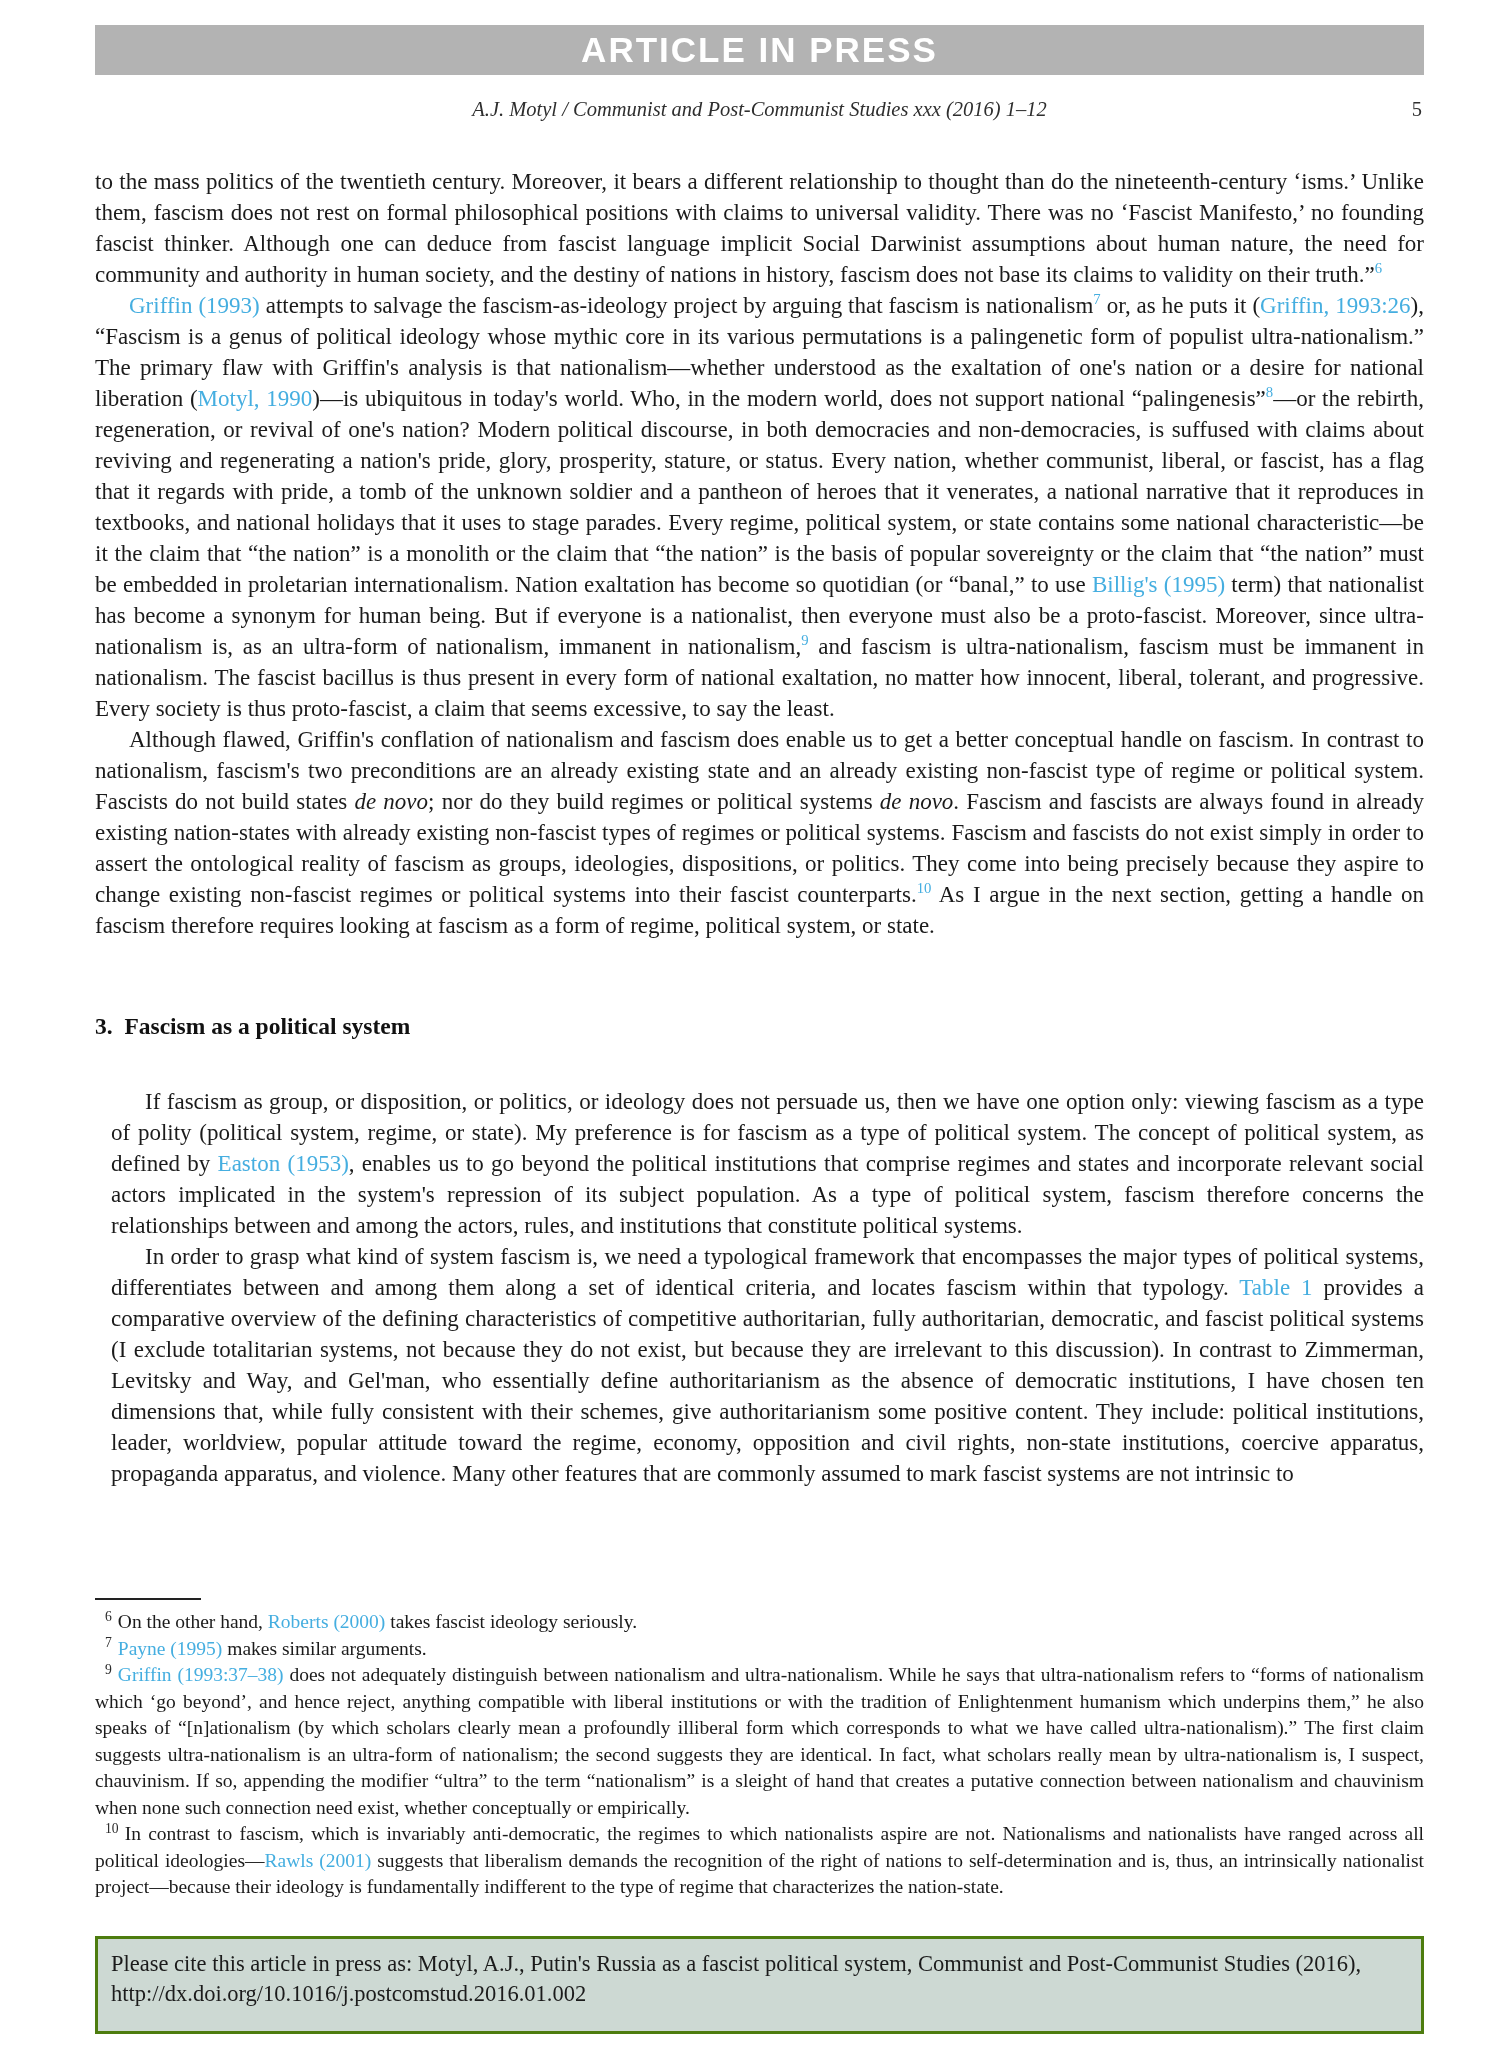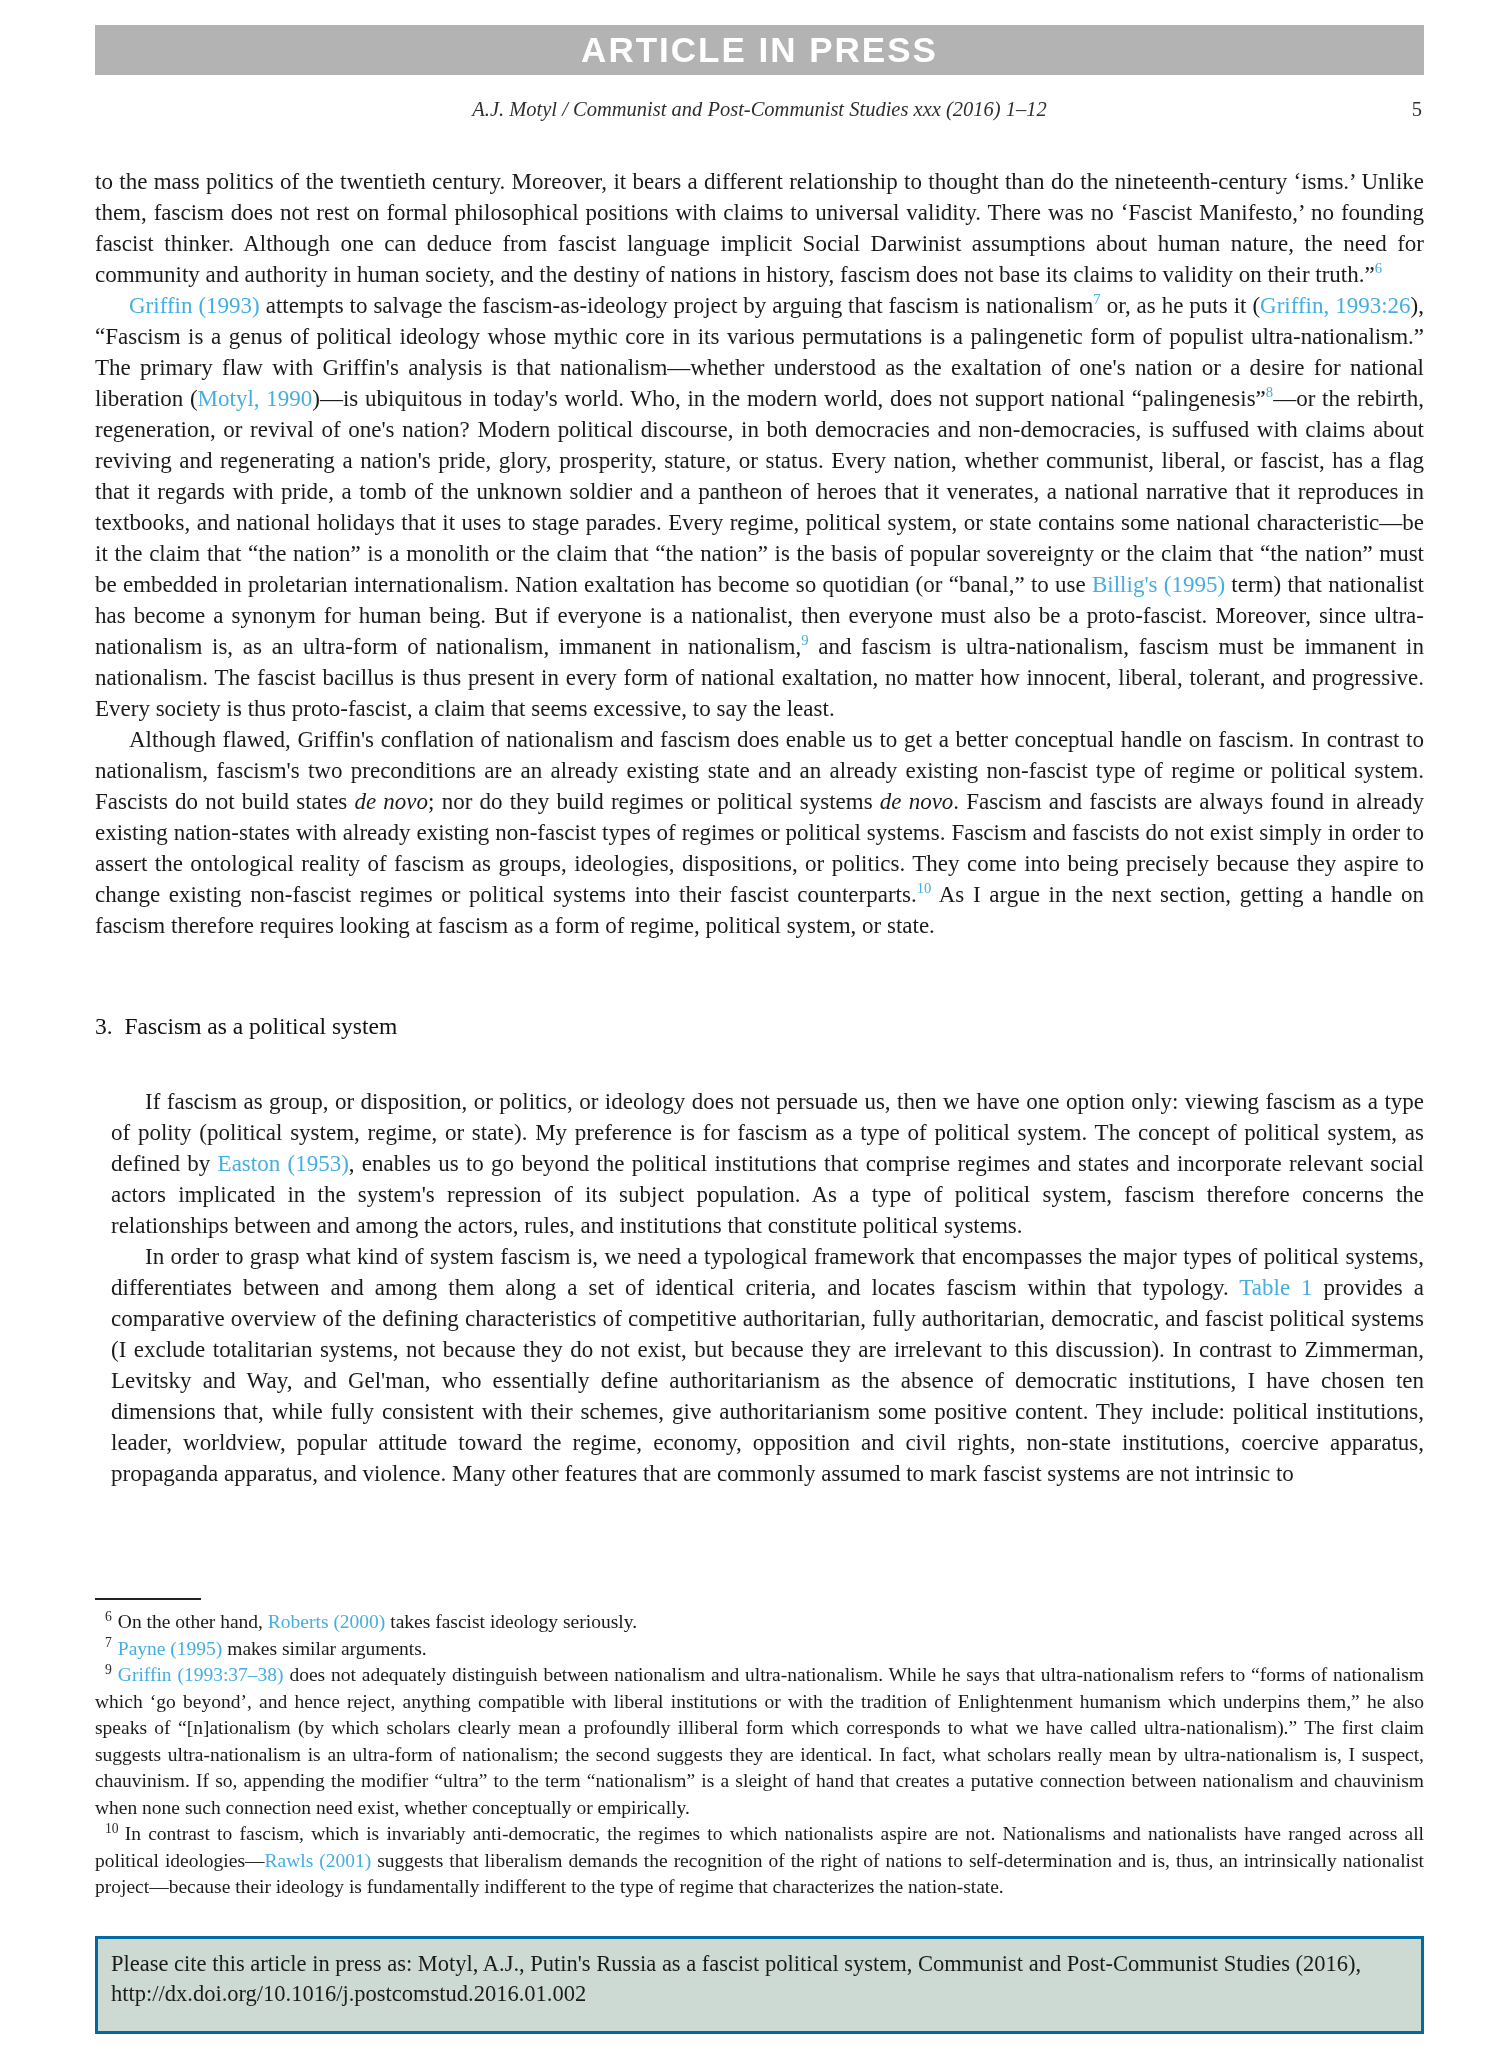--- a/index.html
+++ b/index.html
@@ -57,21 +57,21 @@
     font-size:23px;
     line-height:31px;
     text-align:justify;
   }
   .body-text p{ text-indent:34px; }
   .body-text p.no-indent{ text-indent:0; }
   .section-heading{
     margin-top:72px;
     margin-bottom:46px;
     font-size:23.5px;
-    font-weight:400;
+    font-weight:700;
     color:#111111;
   }
   .ref-link{ color:var(--link); }
   sup.fn-ref{
     color:var(--link);
     font-size:0.64em;
     line-height:0;
   }
   sup.fn-marker{
     color:#2a2a2a;
@@ -92,21 +92,21 @@
     border-top:2px solid #222222;
     margin-bottom:9px;
   }
   .footnote{ text-indent:10px; }
   .footnote .fn-body{ text-indent:0; }
   .cite-box{
     position:absolute;
     left:95px;right:88px;
     top:1936px;
     background:var(--cite-bg);
-    border:3px solid #0369a1;
+    border:3px solid #4d7c0f;
     padding:10px 13px 22px 13px;
     font-size:22.5px;
     line-height:30px;
     text-align:left;
   }
 </style>
 </head>
 <body>
 
 <div class="page">

